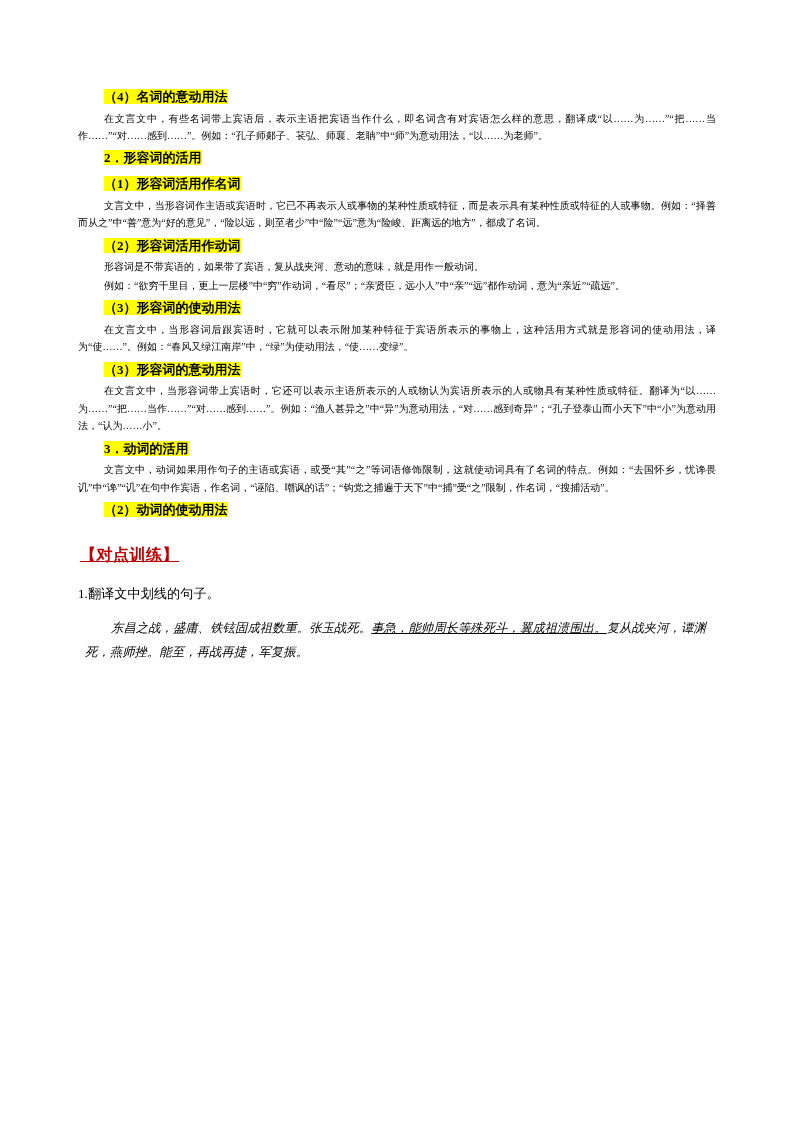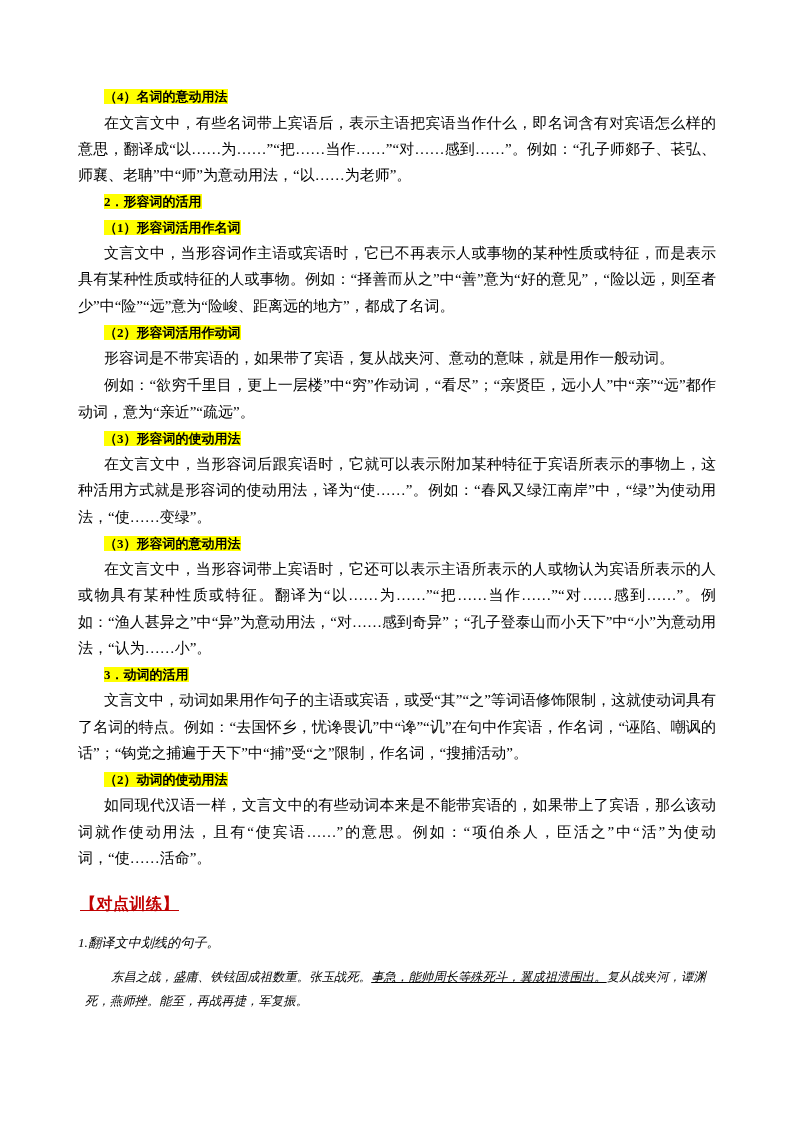--- a/index.html
+++ b/index.html
@@ -40,41 +40,40 @@
     text-indent: 26px;
   }
   .head-line-2 {
     margin: 3px 0 1px 0;
     text-indent: 26px;
   }
   p.body-text {
     margin: 0 0 1px 0;
     text-indent: 26px;
     text-align: justify;
-    font-size: 15px;
+    font-size: 10px;
     line-height: 1.74;
   }
   
   .train-title {
     margin: 18px 0 6px 0;
     font-weight: bold;
     font-size: 16px;
     color: #c00000;
     letter-spacing: 0.5px;
   }
   .train-title span {
     display: inline-block;
     padding: 1px 2px;
     text-decoration: underline;
   }
   .q-line {
     margin: 14px 0 10px 0;
     font-size: 13.2px;
     text-indent: 0;
-    font-style: italic;
   }
   .passage {
     margin: 0 0 0 7px;
     font-size: 12.4px;
     line-height: 1.95;
     text-indent: 26px;
     font-family: "Liberation Serif", "DejaVu Serif", serif;
     font-style: italic;
   }
   .passage .u {
@@ -119,21 +118,20 @@
 
     <div class="head-line-2">
       <span class="hl">3．动词的活用</span>
     </div>
 
     <p class="body-text">文言文中，动词如果用作句子的主语或宾语，或受“其”“之”等词语修饰限制，这就使动词具有了名词的特点。例如：“去国怀乡，忧谗畏讥”中“谗”“讥”在句中作宾语，作名词，“诬陷、嘲讽的话”；“钩党之捕遍于天下”中“捕”受“之”限制，作名词，“搜捕活动”。</p>
 
     <div class="head-line-2">
       <span class="hl">（2）动词的使动用法</span>
     </div>
-    <p class="body-text">如同现代汉语一样，文言文中的有些动词本来是不能带宾语的，如果带上了宾语，那么该动词就作使动用法，且有“使宾语……”的意思。例如：“项伯杀人，臣活之”中“活”为使动词，“使……活命”。</p>
 
     <div class="train-title">
       <span>【对点训练】</span>
     </div>
 
     <div class="q-line">1.翻译文中划线的句子。</div>
 
     <div class="passage">
       <span>东昌之战，盛庸、铁铉固成祖数重。张玉战死。</span><span class="u">事急，能帅周长等殊死斗，翼成祖溃围出。</span><span>复从战夹河，谭渊死，燕师挫。能至，再战再捷，军复振。</span>
     </div>

